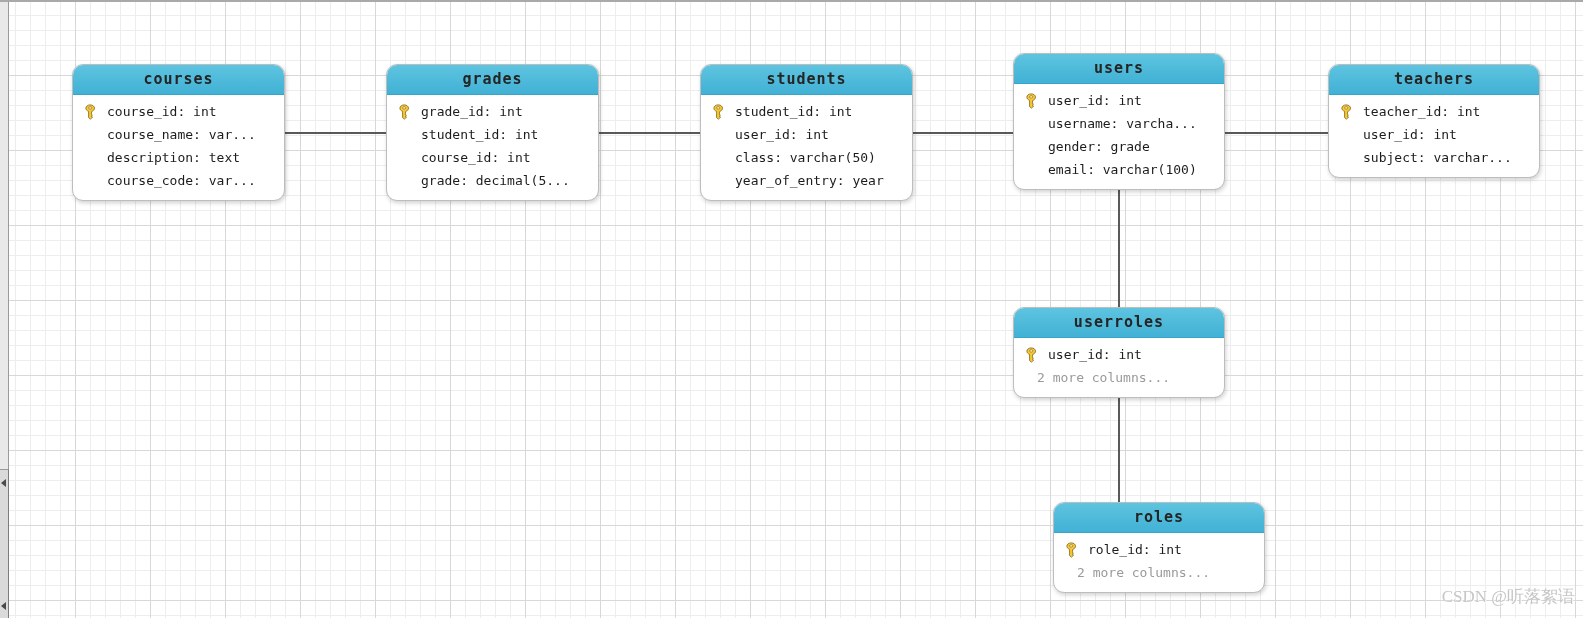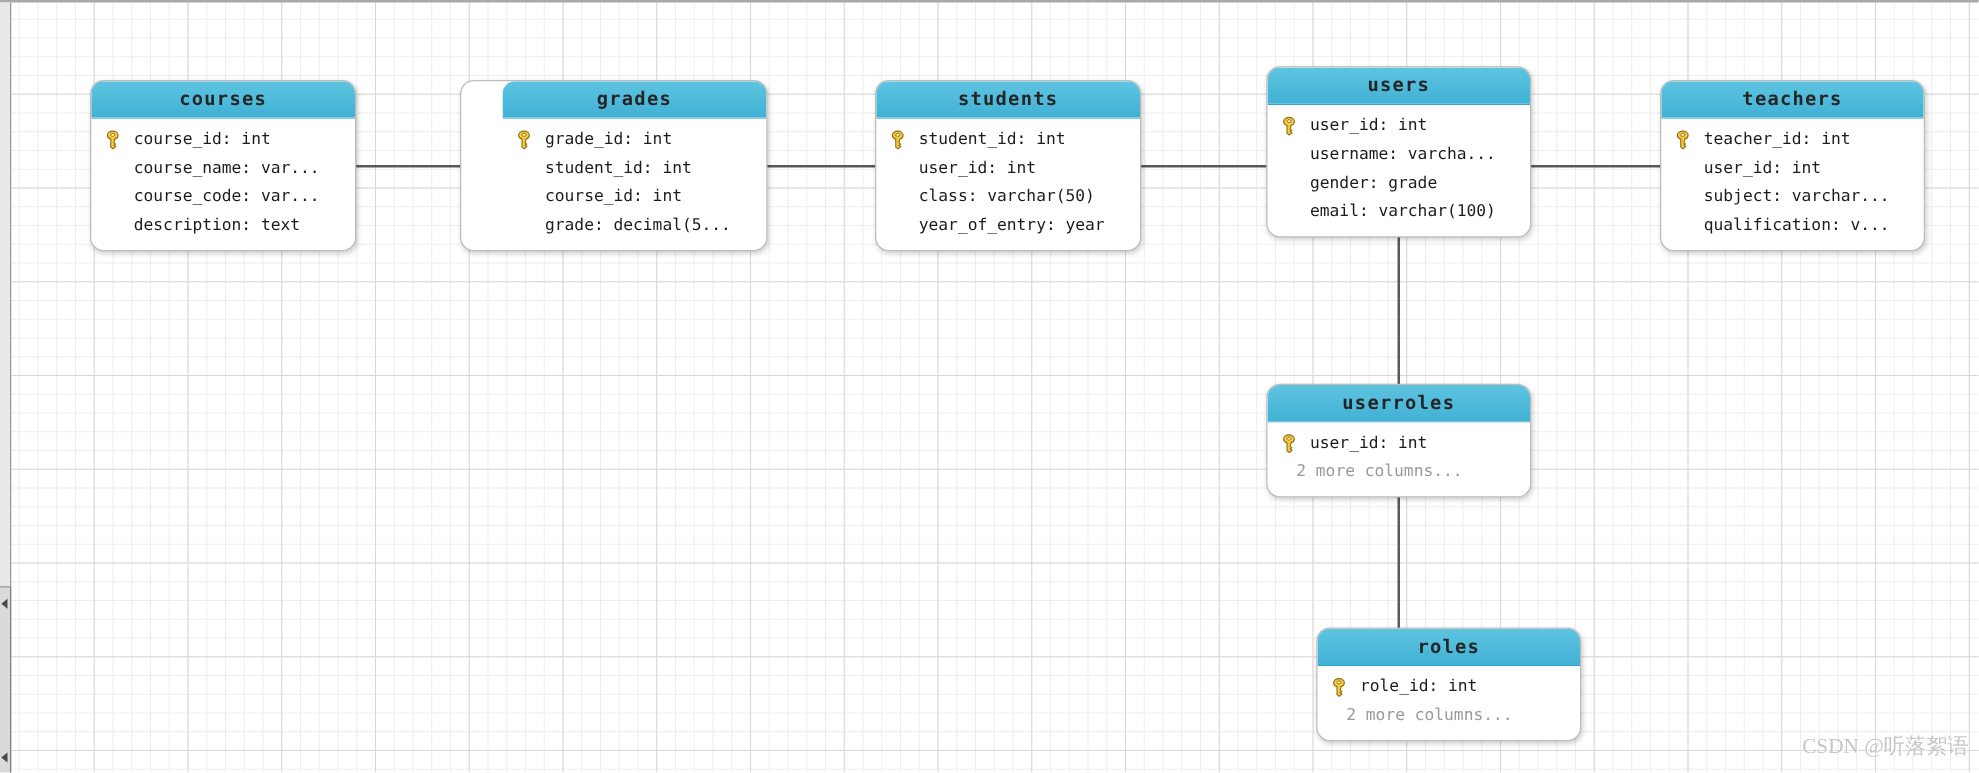--- a/index.html
+++ b/index.html
@@ -160,34 +160,34 @@
     </span>
     <span class="row-text">course_name: var...</span>
   </div>
         <div class="table-row">
     <span class="key-icon" style="visibility: hidden;">
       <svg viewBox="0 0 16 16" width="16" height="16">
         <path d="M7.2 0.9 C4.6 0.9 2.9 2.4 2.9 4.2 C2.9 5.6 4 6.8 5.6 7.3 L5.6 13.6 L7.4 15.1 L9.6 13.2 L8.2 12.2 L9.4 11.2 L8.2 10.3 L8.8 7.3 C10.4 6.8 11.5 5.6 11.5 4.2 C11.5 2.4 9.8 0.9 7.2 0.9 Z" fill="#f9ca36" stroke="#8f6f1c" stroke-width="0.9"></path>
         <ellipse cx="7.2" cy="3.9" rx="1.7" ry="1.2" fill="#fdf3c2" stroke="#8f6f1c" stroke-width="0.7"></ellipse>
       </svg>
     </span>
+    <span class="row-text">description: text</span>
+  </div>
+        <div class="table-row">
+    <span class="key-icon" style="visibility: hidden;">
+      <svg viewBox="0 0 16 16" width="16" height="16">
+        <path d="M7.2 0.9 C4.6 0.9 2.9 2.4 2.9 4.2 C2.9 5.6 4 6.8 5.6 7.3 L5.6 13.6 L7.4 15.1 L9.6 13.2 L8.2 12.2 L9.4 11.2 L8.2 10.3 L8.8 7.3 C10.4 6.8 11.5 5.6 11.5 4.2 C11.5 2.4 9.8 0.9 7.2 0.9 Z" fill="#f9ca36" stroke="#8f6f1c" stroke-width="0.9"></path>
+        <ellipse cx="7.2" cy="3.9" rx="1.7" ry="1.2" fill="#fdf3c2" stroke="#8f6f1c" stroke-width="0.7"></ellipse>
+      </svg>
+    </span>
     <span class="row-text">course_code: var...</span>
   </div>
-        <div class="table-row">
-    <span class="key-icon" style="visibility: hidden;">
-      <svg viewBox="0 0 16 16" width="16" height="16">
-        <path d="M7.2 0.9 C4.6 0.9 2.9 2.4 2.9 4.2 C2.9 5.6 4 6.8 5.6 7.3 L5.6 13.6 L7.4 15.1 L9.6 13.2 L8.2 12.2 L9.4 11.2 L8.2 10.3 L8.8 7.3 C10.4 6.8 11.5 5.6 11.5 4.2 C11.5 2.4 9.8 0.9 7.2 0.9 Z" fill="#f9ca36" stroke="#8f6f1c" stroke-width="0.9"></path>
-        <ellipse cx="7.2" cy="3.9" rx="1.7" ry="1.2" fill="#fdf3c2" stroke="#8f6f1c" stroke-width="0.7"></ellipse>
-      </svg>
-    </span>
-    <span class="row-text">description: text</span>
-  </div>
-      </div>
-  </div>
-    <div class="table-node" style="left: 368px; top: 64px; width: 211px; padding-left: 33px;">
+      </div>
+  </div>
+    <div class="table-node" style="left: 386px; top: 64px; width: 211px;">
     <div class="table-header">
       <span class="table-title">grades</span>
     </div>
     <div class="table-body">
         <div class="table-row">
     <span class="key-icon">
       <svg viewBox="0 0 16 16" width="16" height="16">
         <path d="M7.2 0.9 C4.6 0.9 2.9 2.4 2.9 4.2 C2.9 5.6 4 6.8 5.6 7.3 L5.6 13.6 L7.4 15.1 L9.6 13.2 L8.2 12.2 L9.4 11.2 L8.2 10.3 L8.8 7.3 C10.4 6.8 11.5 5.6 11.5 4.2 C11.5 2.4 9.8 0.9 7.2 0.9 Z" fill="#f9ca36" stroke="#8f6f1c" stroke-width="0.9"></path>
         <ellipse cx="7.2" cy="3.9" rx="1.7" ry="1.2" fill="#fdf3c2" stroke="#8f6f1c" stroke-width="0.7"></ellipse>
       </svg>
@@ -333,29 +333,20 @@
     <span class="row-text">user_id: int</span>
   </div>
         <div class="table-row">
     <span class="key-icon" style="visibility: hidden;">
       <svg viewBox="0 0 16 16" width="16" height="16">
         <path d="M7.2 0.9 C4.6 0.9 2.9 2.4 2.9 4.2 C2.9 5.6 4 6.8 5.6 7.3 L5.6 13.6 L7.4 15.1 L9.6 13.2 L8.2 12.2 L9.4 11.2 L8.2 10.3 L8.8 7.3 C10.4 6.8 11.5 5.6 11.5 4.2 C11.5 2.4 9.8 0.9 7.2 0.9 Z" fill="#f9ca36" stroke="#8f6f1c" stroke-width="0.9"></path>
         <ellipse cx="7.2" cy="3.9" rx="1.7" ry="1.2" fill="#fdf3c2" stroke="#8f6f1c" stroke-width="0.7"></ellipse>
       </svg>
     </span>
     <span class="row-text">subject: varchar...</span>
-  </div>
-        <div class="table-row">
-    <span class="key-icon" style="visibility: hidden;">
-      <svg viewBox="0 0 16 16" width="16" height="16">
-        <path d="M7.2 0.9 C4.6 0.9 2.9 2.4 2.9 4.2 C2.9 5.6 4 6.8 5.6 7.3 L5.6 13.6 L7.4 15.1 L9.6 13.2 L8.2 12.2 L9.4 11.2 L8.2 10.3 L8.8 7.3 C10.4 6.8 11.5 5.6 11.5 4.2 C11.5 2.4 9.8 0.9 7.2 0.9 Z" fill="#f9ca36" stroke="#8f6f1c" stroke-width="0.9"></path>
-        <ellipse cx="7.2" cy="3.9" rx="1.7" ry="1.2" fill="#fdf3c2" stroke="#8f6f1c" stroke-width="0.7"></ellipse>
-      </svg>
-    </span>
-    <span class="row-text">qualification: v...</span>
   </div>
       </div>
   </div>
     <div class="table-node" style="left: 1013px; top: 307px; width: 210px;">
     <div class="table-header">
       <span class="table-title">userroles</span>
     </div>
     <div class="table-body">
         <div class="table-row">
     <span class="key-icon">

